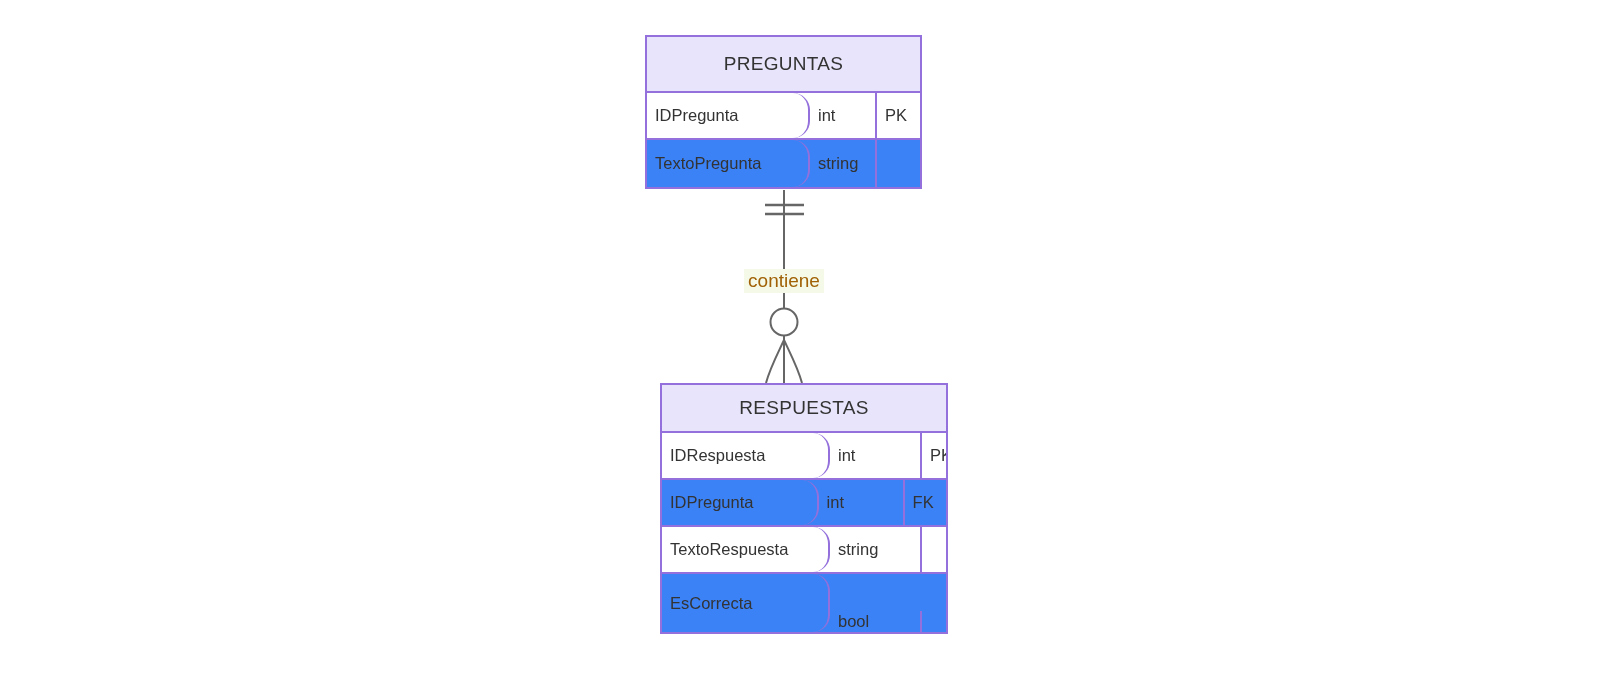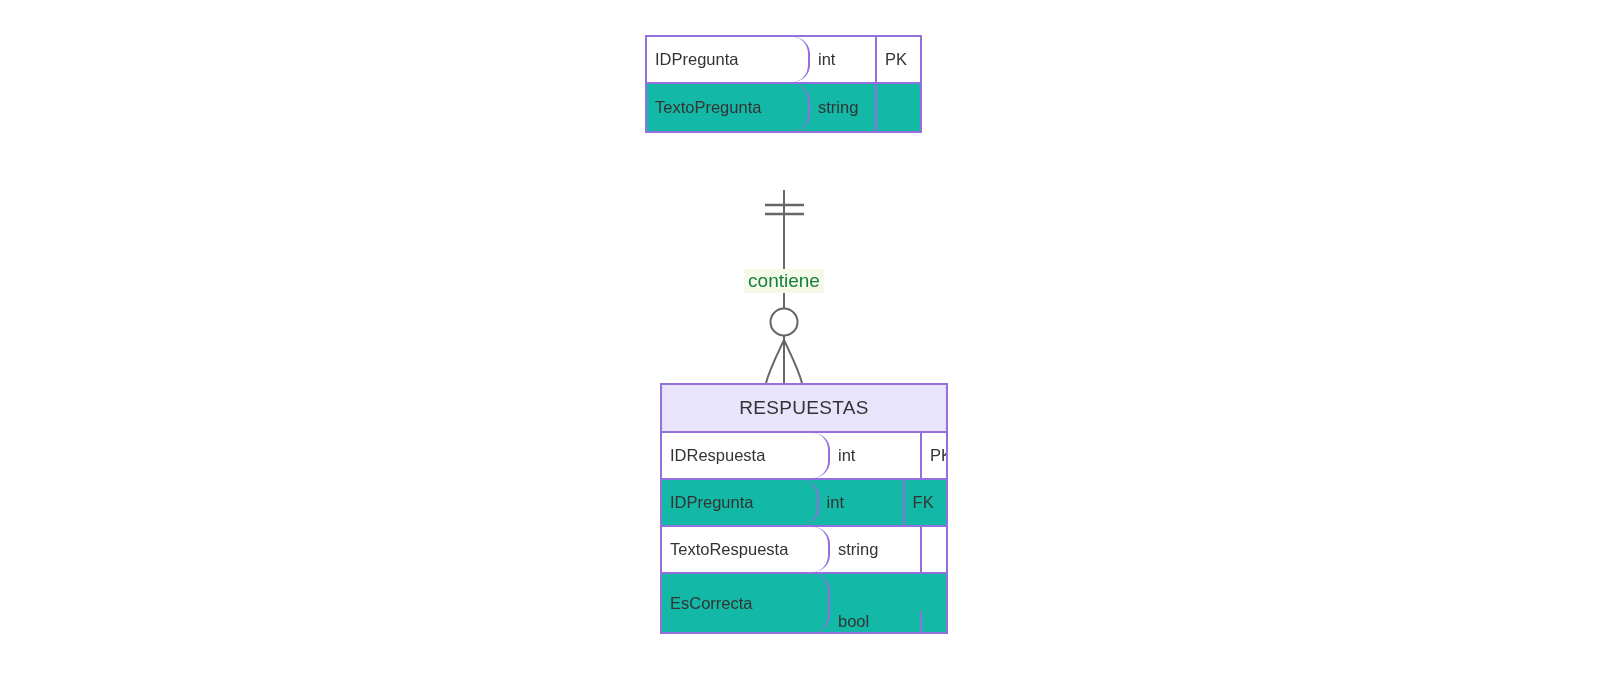--- a/index.html
+++ b/index.html
@@ -40,41 +40,41 @@
   }
   .attr-row {
     display: flex;
     box-sizing: border-box;
     border-bottom: 2px solid #9370db;
   }
   .attr-row:last-child {
     border-bottom: none;
   }
   .attr-row.odd  { background: #ffffff; }
-  .attr-row.even { background: #14b8a6; }
+  .attr-row.even { background: #3b82f6; }
 
   .cell {
     box-sizing: border-box;
     display: flex;
     align-items: center;
     font-size: 16.5px;
     color: #333333;
     padding-left: 8px;
     overflow: hidden;
     white-space: nowrap;
   }
   .cell.c-name { border-right: 2px solid #9370db; border-radius: 17px; }
   .cell.c-type { border-right: 2px solid #9370db; }
   .cell.c-key  { }
 
   
   .rel-label {
     position: absolute;
     font-size: 19px;
-    color: #15803d;
+    color: #a16207;
     background: #f5f9e7;
     padding: 1px 4px;
     white-space: nowrap;
     transform: translate(-50%, -50%);
   }
 
   svg.links {
     position: absolute;
     left: 0; top: 0;
     width: 1600px;
@@ -97,20 +97,21 @@
     <circle cx="784" cy="322" r="13.5" fill="#ffffff" stroke="#666666" stroke-width="2"></circle>
 
     <path d="M784,340 C777,355 770,368 766,383" fill="none" stroke="#666666" stroke-width="2"></path>
     <path d="M784,340 C791,355 798,368 802,383" fill="none" stroke="#666666" stroke-width="2"></path>
     <line x1="784" y1="340" x2="784" y2="383" stroke="#666666" stroke-width="2"></line>
   </svg>
 
   <div class="rel-label" style="left:784px; top:281px;">contiene</div>
 
   <div class="entity" style="left:645px; top:35px; width:277px;">
+    <div class="entity-header" style="height:56px;">PREGUNTAS</div>
 
     <div class="attr-row odd" style="height:47px;">
       <div class="cell c-name" style="width:163px;">IDPregunta</div>
       <div class="cell c-type" style="width:67px;">int</div>
       <div class="cell c-key" style="width:43px;">PK</div>
     </div>
 
     <div class="attr-row even" style="height:47px;">
       <div class="cell c-name" style="width:163px;">TextoPregunta</div>
       <div class="cell c-type" style="width:67px;">string</div>

